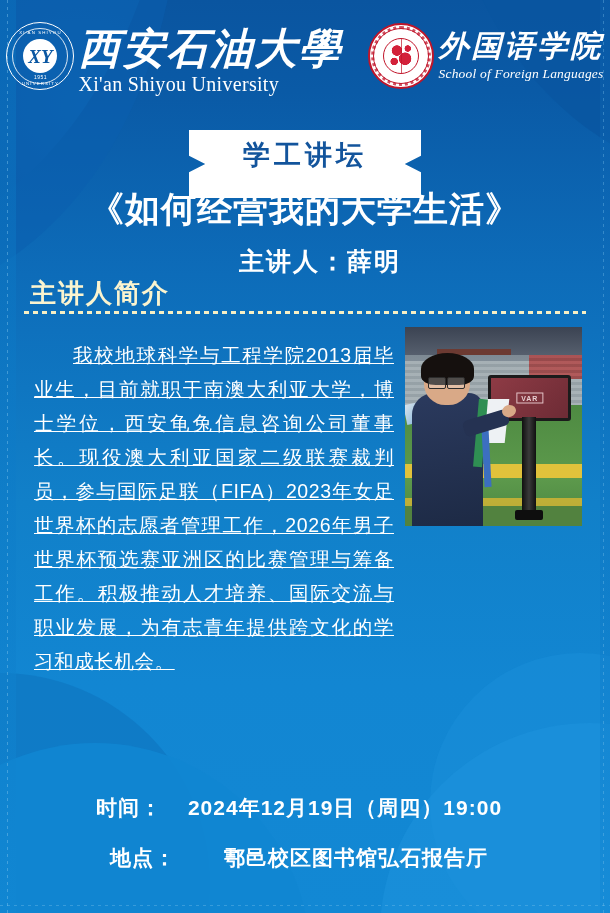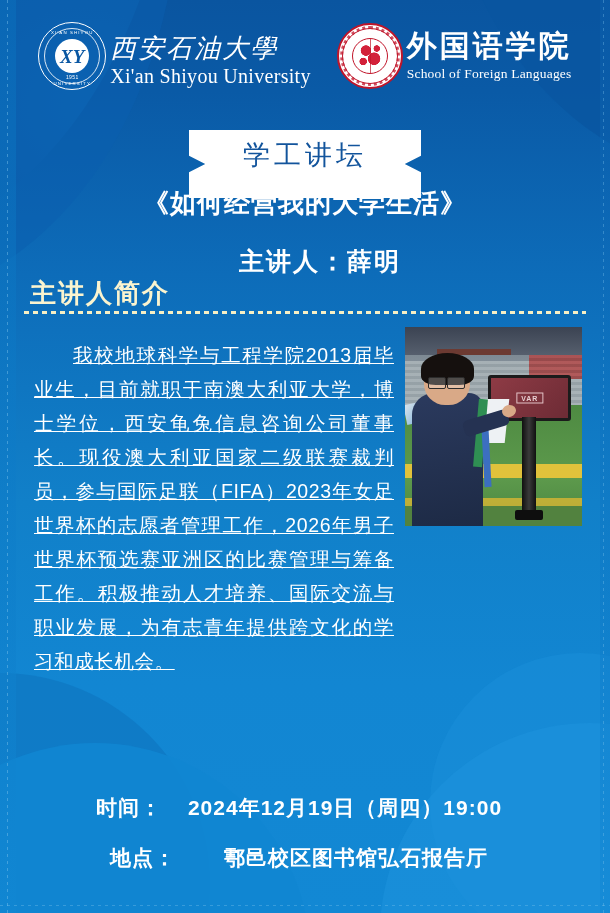--- a/index.html
+++ b/index.html
@@ -58,58 +58,58 @@
   .xsyu-core span{color:#0a57a2;font-size:19px;font-weight:700;
     font-family:"Liberation Serif",serif;font-style:italic;line-height:1;}
   .seal-year{position:absolute;bottom:9px;left:0;right:0;text-align:center;
     font-size:5px;color:#fff;letter-spacing:.4px;}
   .seal-arc-top,.seal-arc-bot{position:absolute;left:0;right:0;text-align:center;
     font-size:4.4px;color:#fff;letter-spacing:1.1px;}
   .seal-arc-top{top:7px;}
   .seal-arc-bot{bottom:3px;}
 
   .uni-names{display:flex;flex-direction:column;line-height:1;}
-  .uni-cn{font-family:"Liberation Serif",serif;font-style:italic;font-weight:400;
-    color:#fff;font-size:26px;letter-spacing:2px;white-space:nowrap;margin-top:10px;}
+  .uni-cn{font-family:"Liberation Serif",serif;font-style:italic;font-weight:700;
+    color:#fff;font-size:42px;letter-spacing:2px;white-space:nowrap;margin-top:10px;}
   .uni-en{font-family:"Liberation Serif",serif;color:#fff;font-size:20px;
     letter-spacing:.3px;margin-top:4px;white-space:nowrap;}
 
   .sfl-seal{width:62px;height:62px;border-radius:50%;background:#fff;
     border:2px solid #c0152a;position:relative;flex:0 0 auto;
     display:flex;align-items:center;justify-content:center;overflow:hidden;}
   .sfl-seal::before{content:"";position:absolute;left:3px;top:3px;right:3px;bottom:3px;
     border:1px solid #c0152a;border-radius:50%;}
   .sfl-globe{width:34px;height:34px;border-radius:50%;border:1.4px solid #c0152a;
     position:relative;background:
       radial-gradient(circle at 38% 34%,#d3213a 0 5px,transparent 5.5px),
       radial-gradient(circle at 62% 58%,#d3213a 0 6px,transparent 6.5px),
       radial-gradient(circle at 30% 66%,#d3213a 0 3.5px,transparent 4px),
       radial-gradient(circle at 70% 28%,#d3213a 0 3px,transparent 3.5px);}
   .sfl-globe::after{content:"";position:absolute;left:50%;top:0;bottom:0;width:1px;
     background:#c0152a;opacity:.7;}
   .sfl-dots{position:absolute;left:1px;top:1px;right:1px;bottom:1px;border-radius:50%;
     border:3px dotted #c0152a;opacity:.75;}
-  .sfl-names{display:flex;flex-direction:column;line-height:1;}
+  .sfl-names{display:flex;flex-direction:column;line-height:1;font-style:italic;}
   .sfl-cn{color:#fff;font-size:30px;font-weight:700;letter-spacing:3px;
     font-family:"Liberation Serif",serif;white-space:nowrap;}
   .sfl-en{color:#fff;font-size:13.5px;margin-top:6px;letter-spacing:.2px;
     font-family:"Liberation Serif",serif;white-space:nowrap;}
 
   
   .ribbon-wrap{position:absolute;top:130px;left:0;width:610px;
     display:flex;justify-content:center;z-index:6;}
-  .ribbon{background:#fff;color:#12549c;font-size:27px;font-weight:400;
+  .ribbon{background:#fff;color:#12549c;font-size:27px;font-weight:700;
     letter-spacing:4px;padding:7px 54px 25px;
     clip-path:polygon(0 0,100% 0,100% 38%,93% 50%,100% 62%,100% 100%,0 100%,0 62%,7% 50%,0 38%);
     -webkit-clip-path:polygon(0 0,100% 0,100% 38%,93% 50%,100% 62%,100% 100%,0 100%,0 62%,7% 50%,0 38%);}
   .ribbon-inner{display:block;}
 
   
   .main-title{position:absolute;top:186px;left:0;width:610px;text-align:center;
-    color:#fff;font-size:26px;font-weight:700;letter-spacing:1px;z-index:6;}
+    color:#fff;font-size:35px;font-weight:700;letter-spacing:1px;z-index:6;}
   .speaker-line{position:absolute;top:245px;left:0;width:610px;text-align:center;
     color:#fff;font-size:25px;font-weight:700;letter-spacing:2px;z-index:6;
     padding-left:30px;box-sizing:border-box;}
 
   
   .section-head{position:absolute;left:30px;top:276px;color:#fbf4cf;
     font-size:26px;font-weight:700;letter-spacing:2px;z-index:6;}
   .divider{position:absolute;left:24px;right:24px;top:311px;height:3px;z-index:6;
     background-image:linear-gradient(90deg,#f7efc4 60%,transparent 0);
     background-size:9px 3px;}

